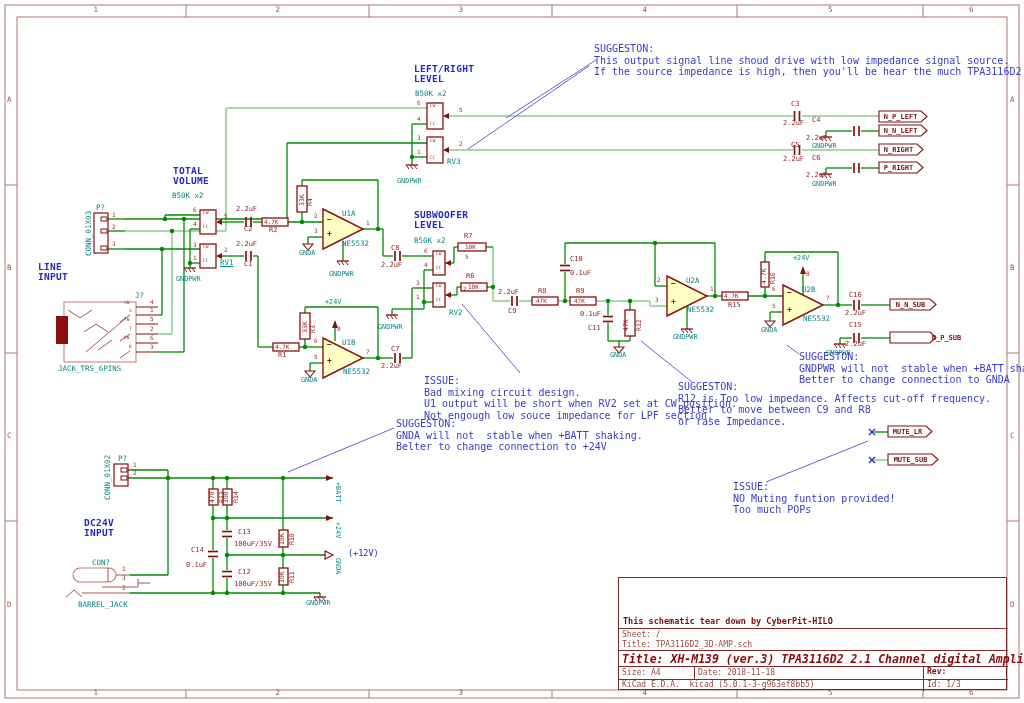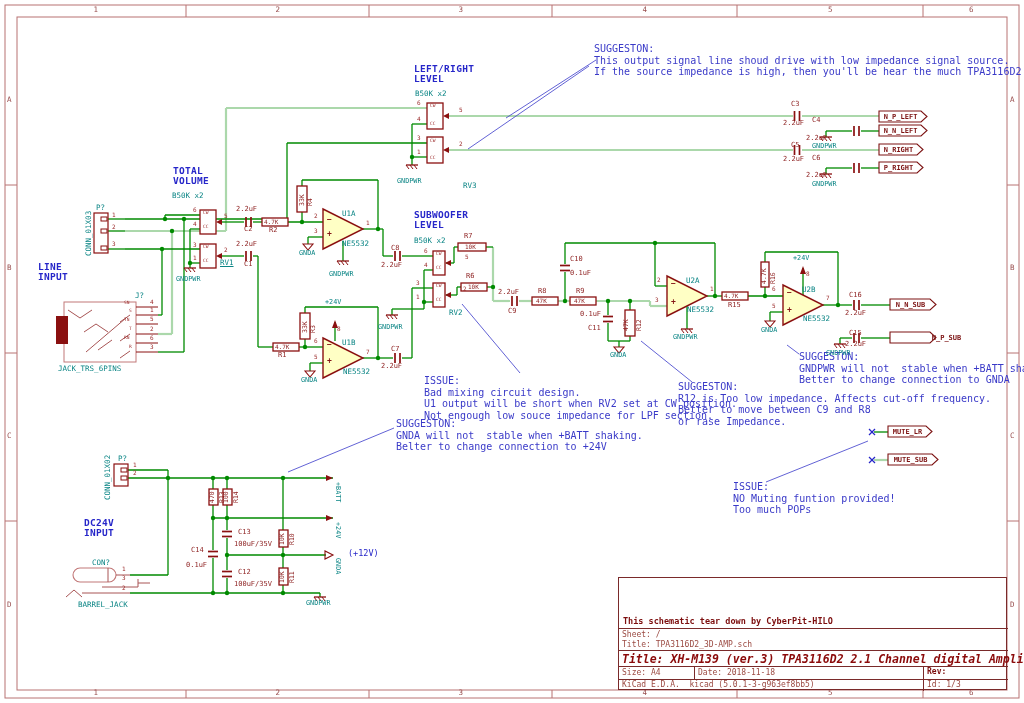--- a/index.html
+++ b/index.html
@@ -438,21 +438,21 @@
 Better to change connection to GNDA</span>
       <span class="lbl note" style="left: 396px; top: 418px;">SUGGESTON:
 GNDA will not  stable when +BATT shaking.
 Belter to change connection to +24V</span>
       <span class="lbl note" style="left: 733px; top: 481px;">ISSUE:
 NO Muting funtion provided!
 Too much POPs</span>
       <span class="lbl t" style="left: 415px; top: 90px;">B50K x2</span>
       <span class="lbl t" style="left: 172px; top: 192px;">B50K x2</span>
       <span class="lbl t" style="left: 414px; top: 237px;">B50K x2</span>
-      <span class="lbl t" style="left: 463px; top: 158px; margin-top: 24px;">RV3</span>
+      <span class="lbl t" style="left: 447px; top: 158px;">RV3</span>
       <span class="lbl t" style="left: 220px; top: 259px; text-decoration: underline;">RV1</span>
       <span class="lbl t" style="left: 449px; top: 309px;">RV2</span>
       <span class="lbl t" style="left: 342px; top: 210px;">U1A</span>
       <span class="lbl t" style="left: 342px; top: 240px;">NE5532</span>
       <span class="lbl t" style="left: 342px; top: 339px;">U1B</span>
       <span class="lbl t" style="left: 343px; top: 368px;">NE5532</span>
       <span class="lbl t" style="left: 686px; top: 277px;">U2A</span>
       <span class="lbl t" style="left: 687px; top: 306px;">NE5532</span>
       <span class="lbl t" style="left: 802px; top: 286px;">U2B</span>
       <span class="lbl t" style="left: 803px; top: 315px;">NE5532</span>
@@ -513,21 +513,21 @@
       <span class="lbl r" style="left: 580px; top: 311px;">0.1uF</span>
       <span class="lbl r" style="left: 588px; top: 325px;">C11</span>
       <span class="lbl rv90" style="left: 623px; top: 331px;">47K</span>
       <span class="lbl rv90" style="left: 636px; top: 331px;">R12</span>
       <span class="lbl rb" style="left: 724px; top: 293px;">4.7K</span>
       <span class="lbl r" style="left: 728px; top: 302px;">R15</span>
       <span class="lbl rv90" style="left: 761px; top: 284px;">4.7K</span>
       <span class="lbl rv90" style="left: 770px; top: 284px;">R16</span>
       <span class="lbl r" style="left: 849px; top: 292px;">C16</span>
       <span class="lbl r" style="left: 845px; top: 310px;">2.2uF</span>
-      <span class="lbl r" style="left: 849px; top: 322px; margin-top: 8px;">C15</span>
+      <span class="lbl r" style="left: 849px; top: 322px;">C15</span>
       <span class="lbl r" style="left: 845px; top: 341px;">2.2uF</span>
       <span class="lbl r" style="left: 791px; top: 101px;">C3</span>
       <span class="lbl r" style="left: 783px; top: 120px;">2.2uF</span>
       <span class="lbl r" style="left: 812px; top: 117px; text-align: center;">C4</span>
       <span class="lbl r" style="left: 806px; top: 135px;">2.2uF</span>
       <span class="lbl r" style="left: 791px; top: 142px;">C5</span>
       <span class="lbl r" style="left: 783px; top: 156px;">2.2uF</span>
       <span class="lbl r" style="left: 812px; top: 155px;">C6</span>
       <span class="lbl r" style="left: 806px; top: 172px;">2.2uF</span>
       <span class="lbl rv90" style="left: 209px; top: 503px;">470</span>

